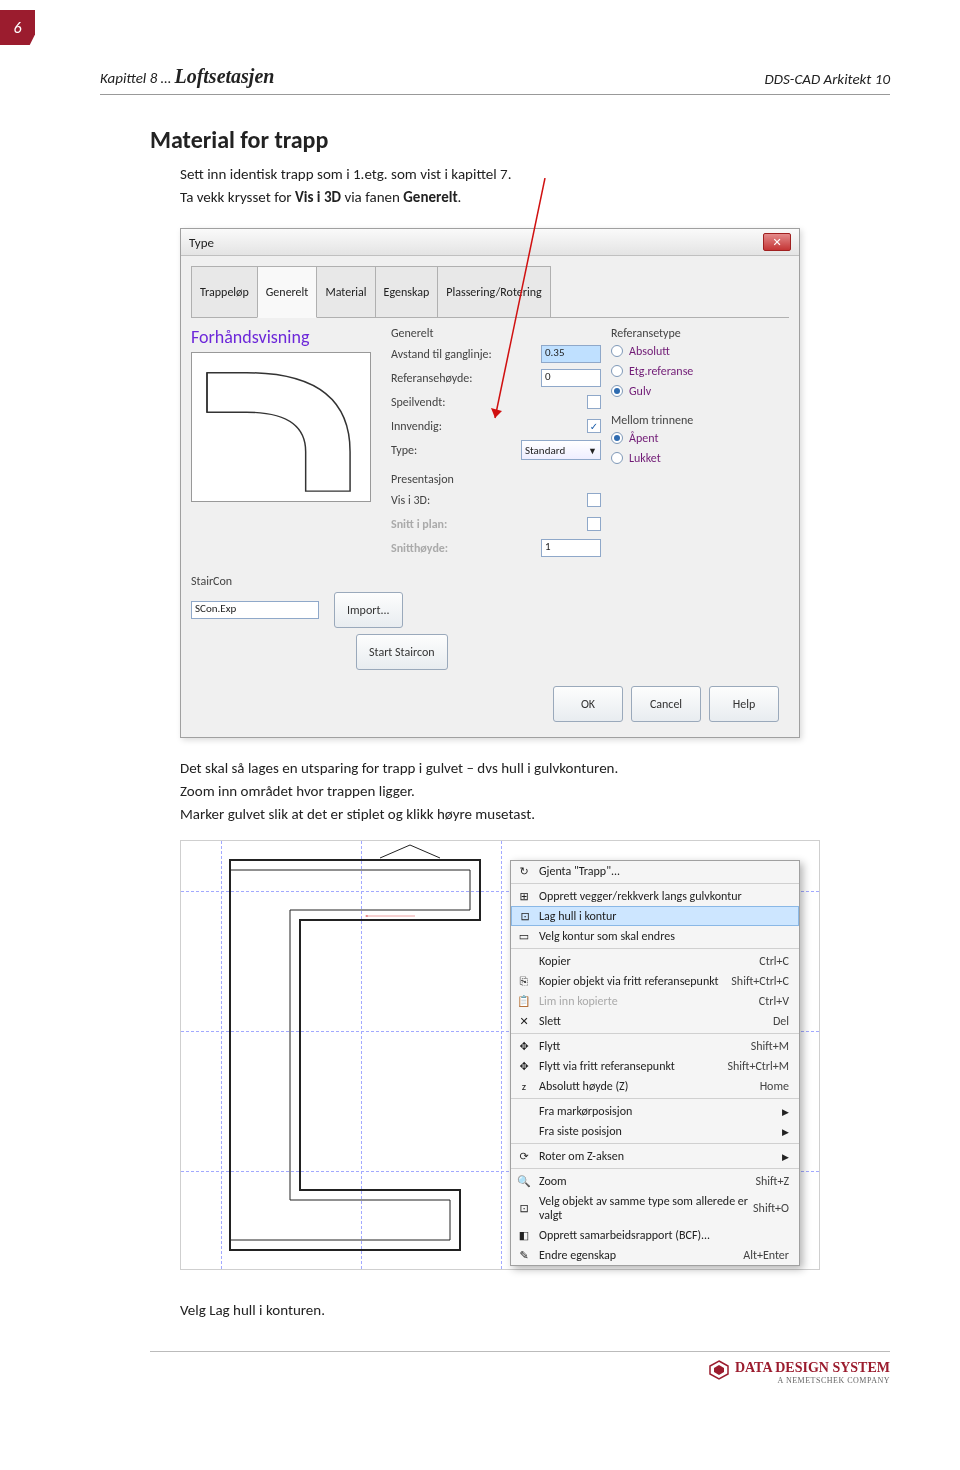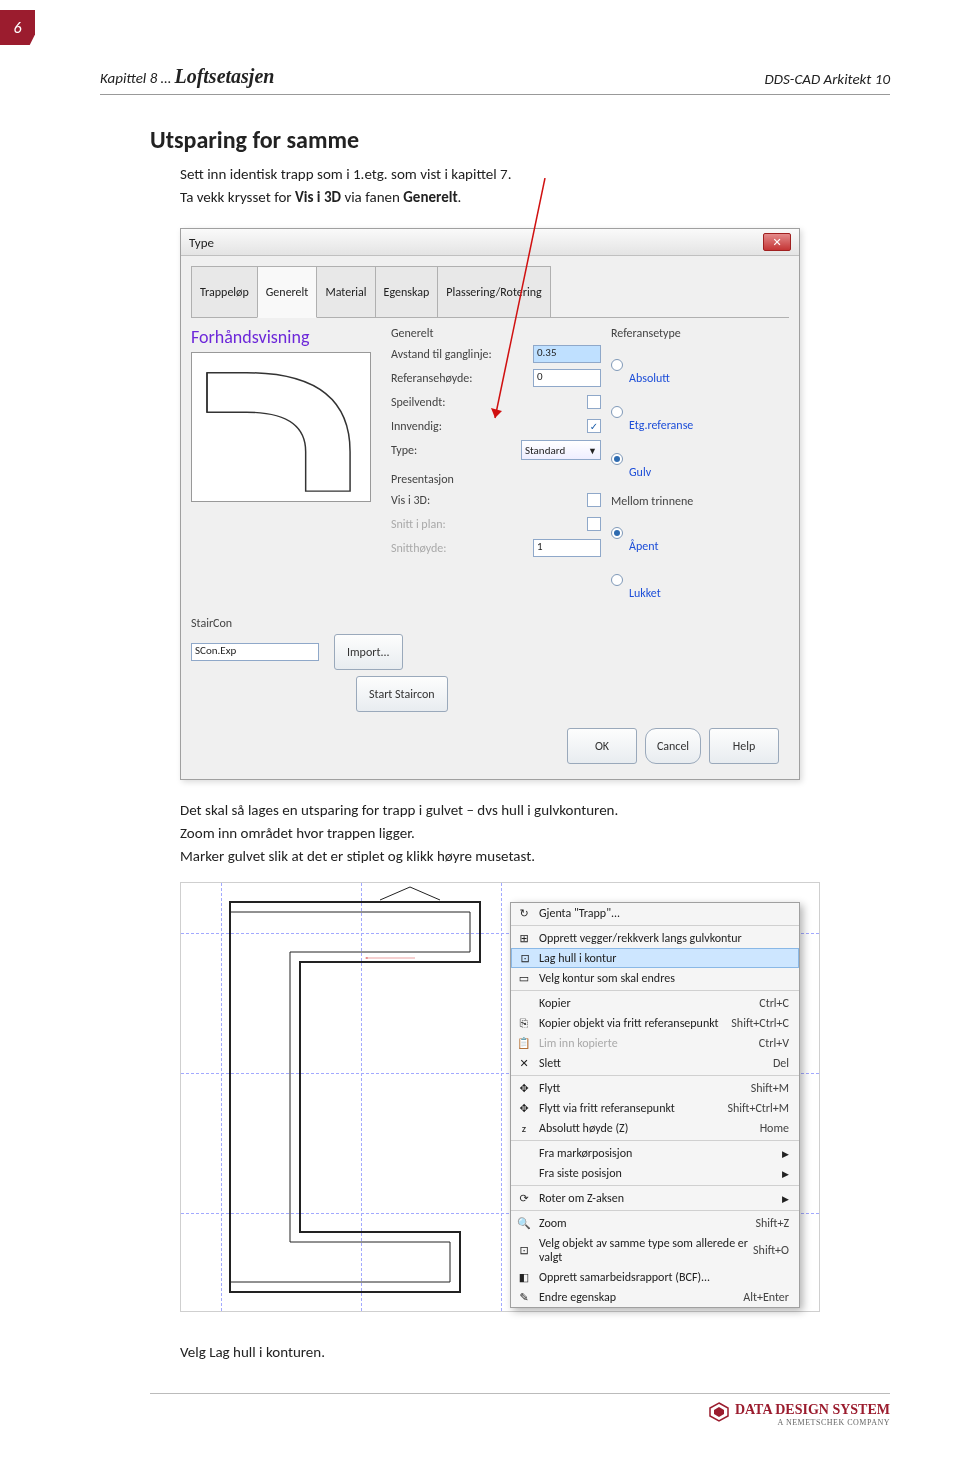--- a/index.html
+++ b/index.html
@@ -23,31 +23,31 @@
   .form-area { display: flex; gap: 10px; padding-top: 8px; }
   .preview-box { width: 190px; }
   .preview-box .fieldset-label { font-size: 18px; color: #6d28d9; margin-bottom: 4px; }
   .preview-draw { width: 180px; height: 150px; background: #fff; border: 1px solid #999; position: relative; }
   .preview-draw svg { width: 100%; height: 100%; }
   .mid-col { width: 210px; font-size: 12px; }
   .grp { margin-bottom: 6px; }
   .grp-label { color: #444; margin-bottom: 4px; }
   .row { display: flex; justify-content: space-between; align-items: center; margin-bottom: 4px; height: 20px; }
   .row label { color: #444; }
-  .input { width: 68px; height: 18px; border: 1px solid #8fa8c9; font-size: 11px; padding: 0 3px; background: #fff; }
+  .input { width: 60px; height: 18px; border: 1px solid #8fa8c9; font-size: 11px; padding: 0 3px; background: #fff; }
   .input.hl { background: #bfe0ff; }
   .chk { width: 14px; height: 14px; border: 1px solid #8fa8c9; background: #fff; display: flex; align-items: center; justify-content: center; font-size: 10px; color: #1a5ca8; }
   .select { width: 80px; height: 20px; border: 1px solid #8fa8c9; background: linear-gradient(#fff,#eef); font-size: 11px; padding: 0 3px; display: flex; align-items: center; justify-content: space-between; }
   .select .arr { font-size: 9px; }
-  .row.disabled label { color: #aaa; }
+  .row.disabled label { color: #aaa; font-weight: bold; }
   .right-col { width: 170px; font-size: 12px; }
   .radio-row { display: flex; align-items: center; gap: 6px; margin-bottom: 6px; }
   .radio-row .r { width: 12px; height: 12px; border: 1px solid #7f99b8; border-radius: 50%; background: #fff; display: flex; align-items: center; justify-content: center; }
   .radio-row .r .dot { width: 6px; height: 6px; border-radius: 50%; background: #2e6bb0; }
-  .radio-row label { color: #1d4ed8; margin-top: 27px; }
+  .radio-row label { color: #701a75; }
   .staircon { margin-top: 10px; font-size: 12px; }
   .staircon .sc-row { display: flex; align-items: center; gap: 15px; margin-bottom: 6px; }
   .btn { display: inline-flex; align-items: center; justify-content: center; height: 22px; padding: 17px 12px; border: 1px solid #9aa9bb; background: linear-gradient(#fdfdfd,#e8ecf0); border-radius: 3px; font-size: 12px; color: #333; }
   .dlg-buttons { display: flex; justify-content: flex-end; gap: 8px; padding: 10px 10px 0 0; }
   .body-text { font-size: 15px; line-height: 1.4; margin-bottom: 2px; }
   .context-area { position: relative; width: 640px; height: 430px; margin-top: 15px; }
   .grid-bg { position: absolute; inset: 0; background: #fff; border: 1px solid #cfcfcf; }
   .grid-line-h { position: absolute; left: 0; right: 0; border-top: 1px dashed #a2a9ff; }
   .grid-line-v { position: absolute; top: 0; bottom: 0; border-left: 1px dashed #a2a9ff; }
   .stair-outline { position: absolute; }
@@ -72,21 +72,21 @@
 <div class="page-badge">6</div>
 
 <div class="header-row">
   <div class="header-left">
     <span>Kapittel 8 … </span><span class="bold">Loftsetasjen</span>
   </div>
   <div class="header-right">DDS-CAD Arkitekt 10</div>
 </div>
 
 <div class="content" style="position:relative;">
-  <h2>Utsparing for samme</h2>
+  <h2>Material for trapp</h2>
   <div style="padding-left:30px;">
     <p class="para">Sett inn identisk trapp som i 1.etg. som vist i kapittel 7.</p>
     <p class="para">
       <span>Ta vekk krysset for </span><span class="bold">Vis i 3D</span><span> via fanen </span><span class="bold">Generelt</span><span>.</span>
     </p>
 
     <div style="position:relative;">
     <div class="dialog">
       <div class="dialog-title">
         <span>Type</span>
@@ -198,21 +198,21 @@
             <div class="input" style="width:128px;">SCon.Exp</div>
             <div class="btn">Import...</div>
           </div>
           <div class="sc-row" style="padding-left:165px;">
             <div class="btn">Start Staircon</div>
           </div>
         </div>
 
         <div class="dlg-buttons">
           <div class="btn" style="width:70px;">OK</div>
-          <div class="btn" style="width:56px;border-radius:11px;">Cancel</div>
+          <div class="btn" style="width:70px;">Cancel</div>
           <div class="btn" style="width:70px;">Help</div>
         </div>
       </div>
     </div>
 
     <svg style="position:absolute; left:310px; top:-50px; width:60px; height:245px;">
       <line x1="55" y1="0" x2="5" y2="240" stroke="#d01010" stroke-width="1.5"></line>
       <polygon points="5,240 1,230 12,233" fill="#d01010"></polygon>
     </svg>
     </div>

